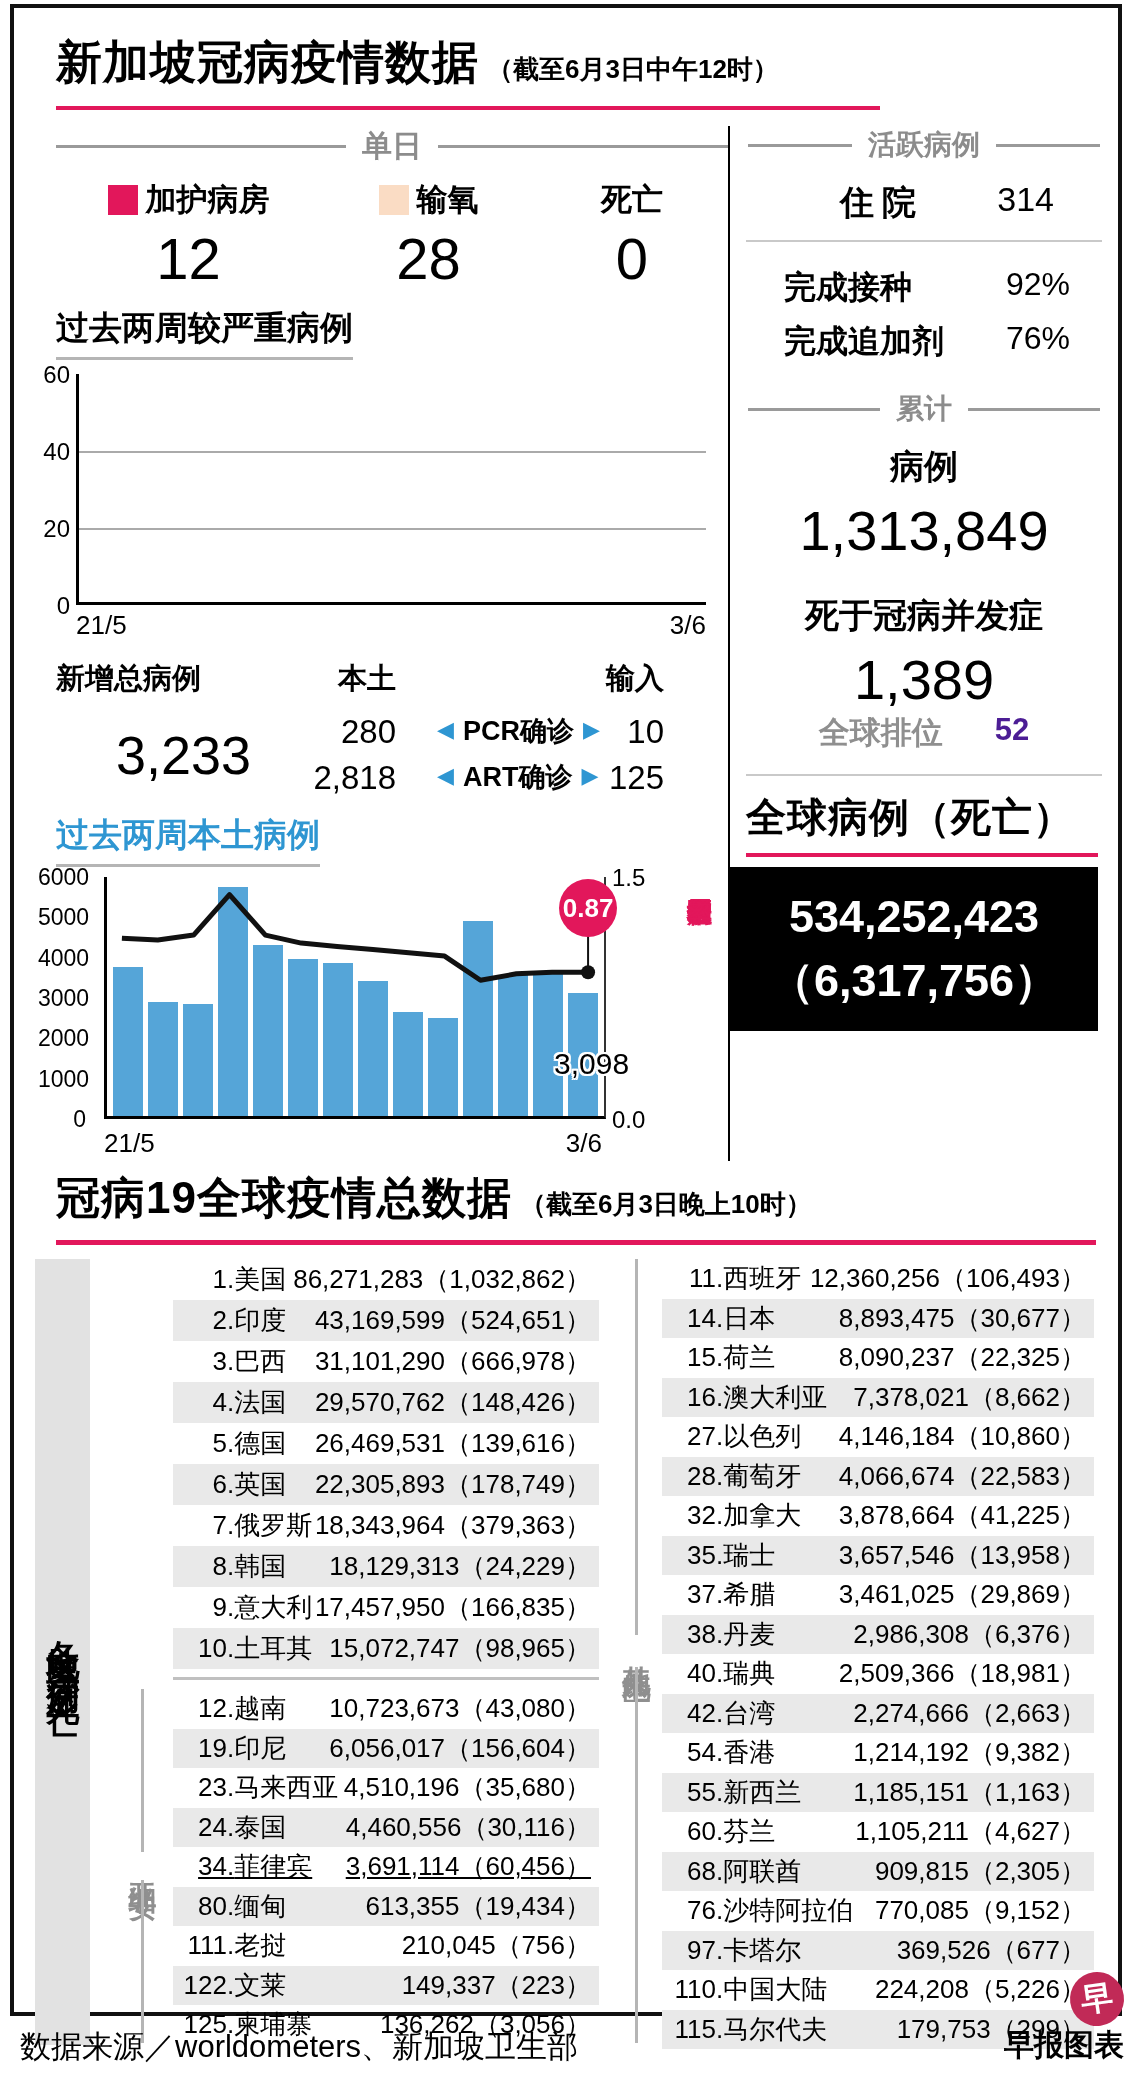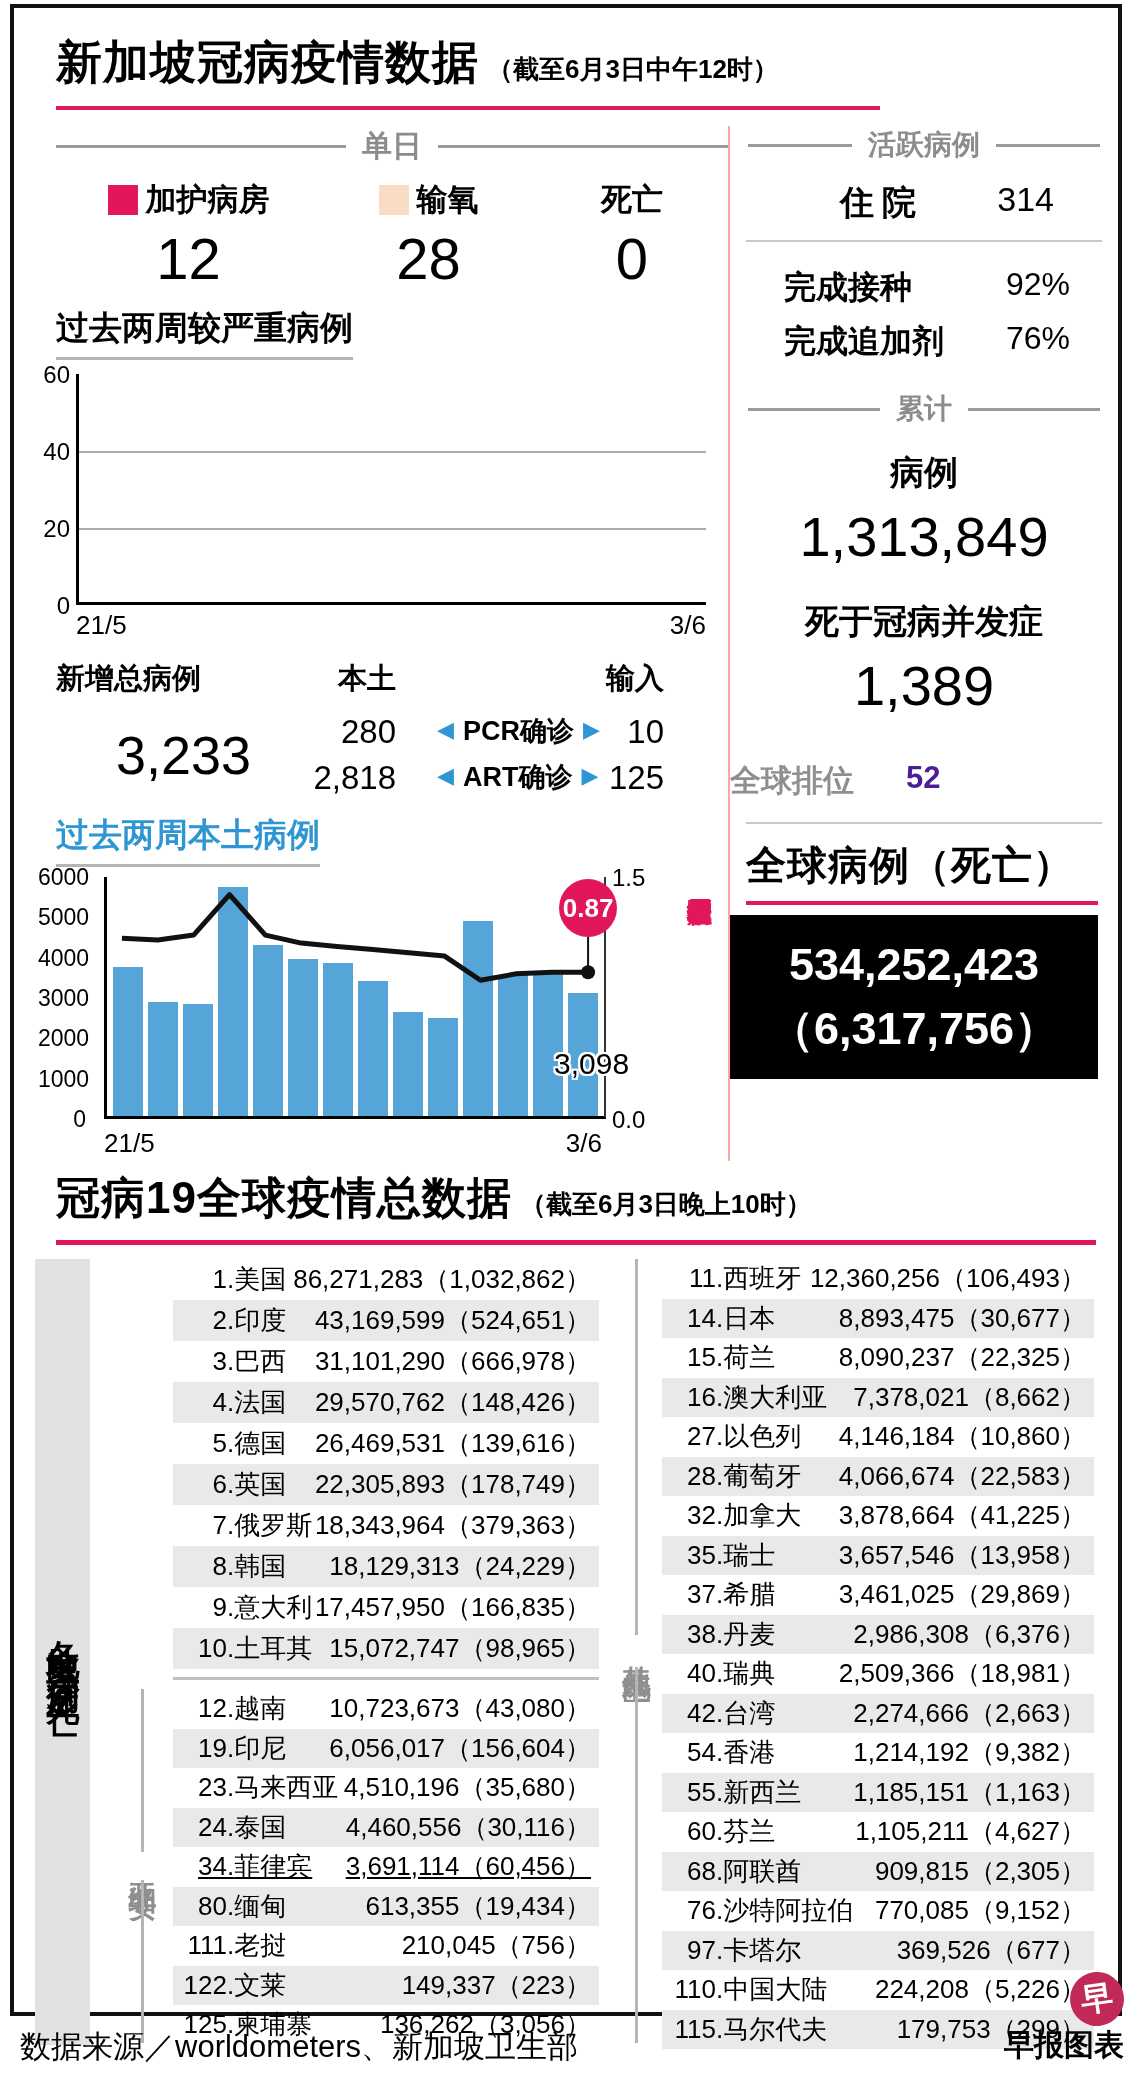--- a/index.html
+++ b/index.html
@@ -14,21 +14,21 @@
 
   
   .sg-header { padding: 24px 0 0 42px; white-space: nowrap; }
   .sg-title { font-size: 46px; font-weight: bold; letter-spacing: 1px; }
   .sg-note  { font-size: 26px; font-weight: bold; margin-left: 8px; }
   .sg-underline { margin: 12px 0 0 42px; width: 824px; height: 4px; background: #e2175b; }
 
   
   .main { display: flex; margin-top: 16px; align-items: stretch; }
   .col-left  { width: 714px; padding-left: 42px; }
-  .col-right { flex: 1; border-left: 2px solid #fca5a5; }
+  .col-right { flex: 1; border-left: 2px solid #000000; }
 
   .sec-head { display: flex; align-items: center; gap: 16px; color: #8c8c8c;
     font-weight: bold; font-size: 30px; }
   .sec-head .line { flex: 1; height: 3px; background: #9a9a9a; }
   .col-right .sec-head { margin: 0 18px; font-size: 28px; }
 
   
   .daily-row { display: flex; margin-top: 12px; }
   .d-item { }
   .d-i1 { width: 265px; } .d-i2 { width: 215px; } .d-i3 { width: 192px; }
@@ -94,25 +94,25 @@
   
   .hosp-row { display: flex; justify-content: space-between;
     padding: 16px 64px 12px 110px; font-size: 34px; }
   .hosp-row .lbl { font-weight: bold; letter-spacing: 8px; }
   .rp-divider { height: 2px; background: #c9c9c9; margin: 2px 16px; }
   .vax-row { display: flex; justify-content: space-between;
     padding: 10px 48px 0 54px; font-size: 32px; }
   .vax-row .lbl { font-weight: bold; }
   .vax-first { margin-top: 14px; }
   .cum-head { margin-top: 26px !important; }
-  .center-lbl { text-align: center; font-size: 34px; font-weight: bold; margin-top: 22px; }
+  .center-lbl { text-align: center; font-size: 34px; font-weight: bold; margin-top: 16px; }
   .big-num { text-align: center; font-size: 56px; margin-top: 8px; }
   .deaths-lbl { margin-top: 30px; }
-  .rank-row { display: flex; gap: 52px; color: #8f8f8f;
-    font-size: 31px; font-weight: bold; margin-top: 42px; }
+  .rank-row { display: flex; justify-content: center; gap: 52px; color: #8f8f8f;
+    font-size: 31px; font-weight: bold; }
   .rank-row .val { color: #4c1d95; }
   .rp-divider2 { margin-top: 20px; }
   .gb-title { font-size: 40px; font-weight: bold; margin: 14px 0 0 16px; letter-spacing: 1px; }
   .gb-underline { height: 4px; background: #e2175b; margin: 8px 20px 0 16px; }
   .black-box { background: #000; color: #fff; margin: 10px 20px 0 0; padding: 18px 0;
     text-align: center; font-size: 45px; font-weight: bold; line-height: 1.42; }
 
   
   .global-header { padding-left: 42px; margin-top: 8px; white-space: nowrap; }
   .g-title { font-size: 44px; font-weight: bold; letter-spacing: 1px; }

